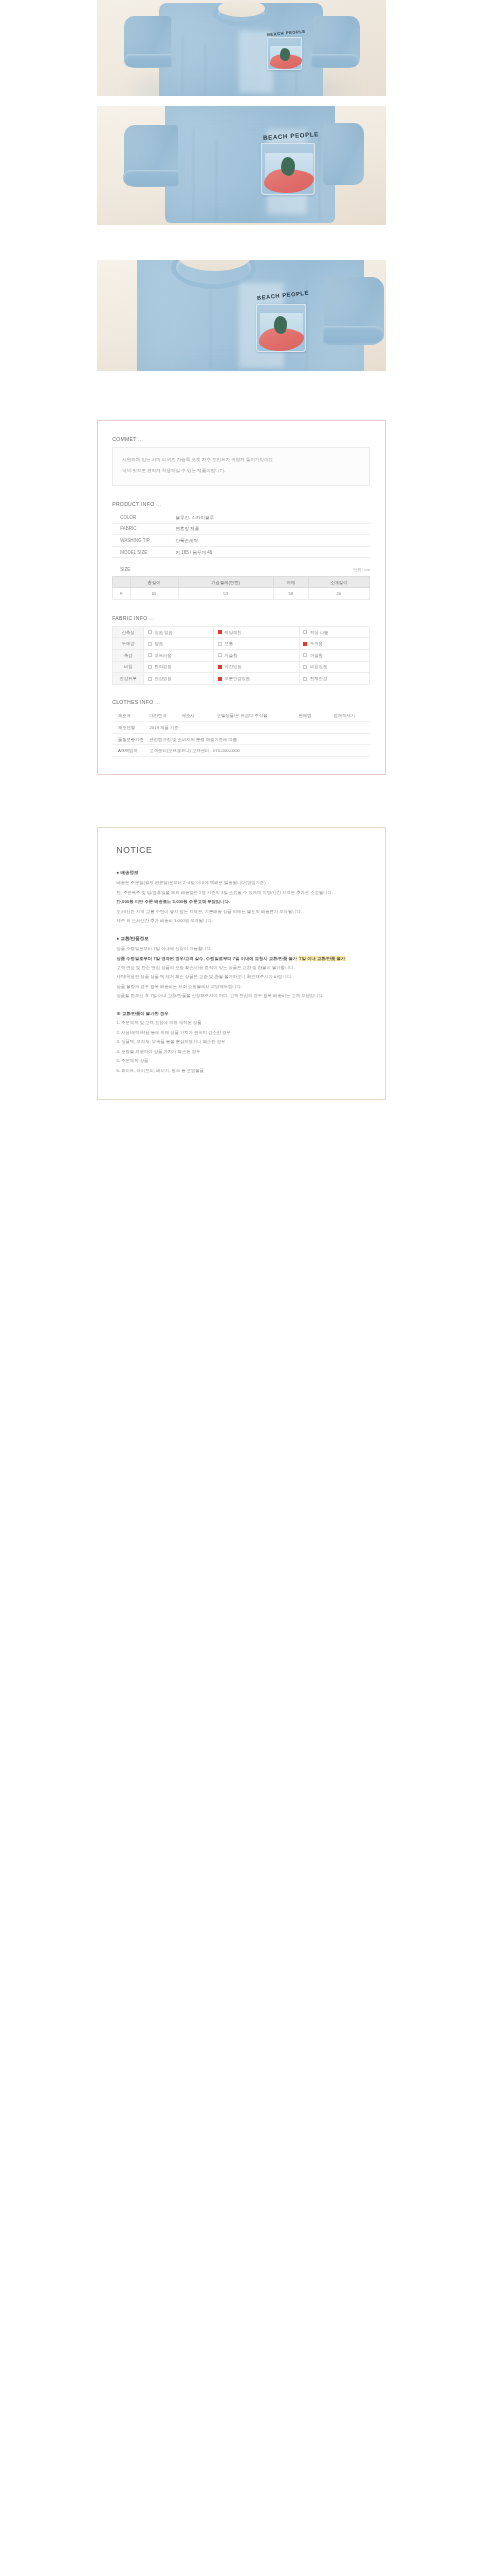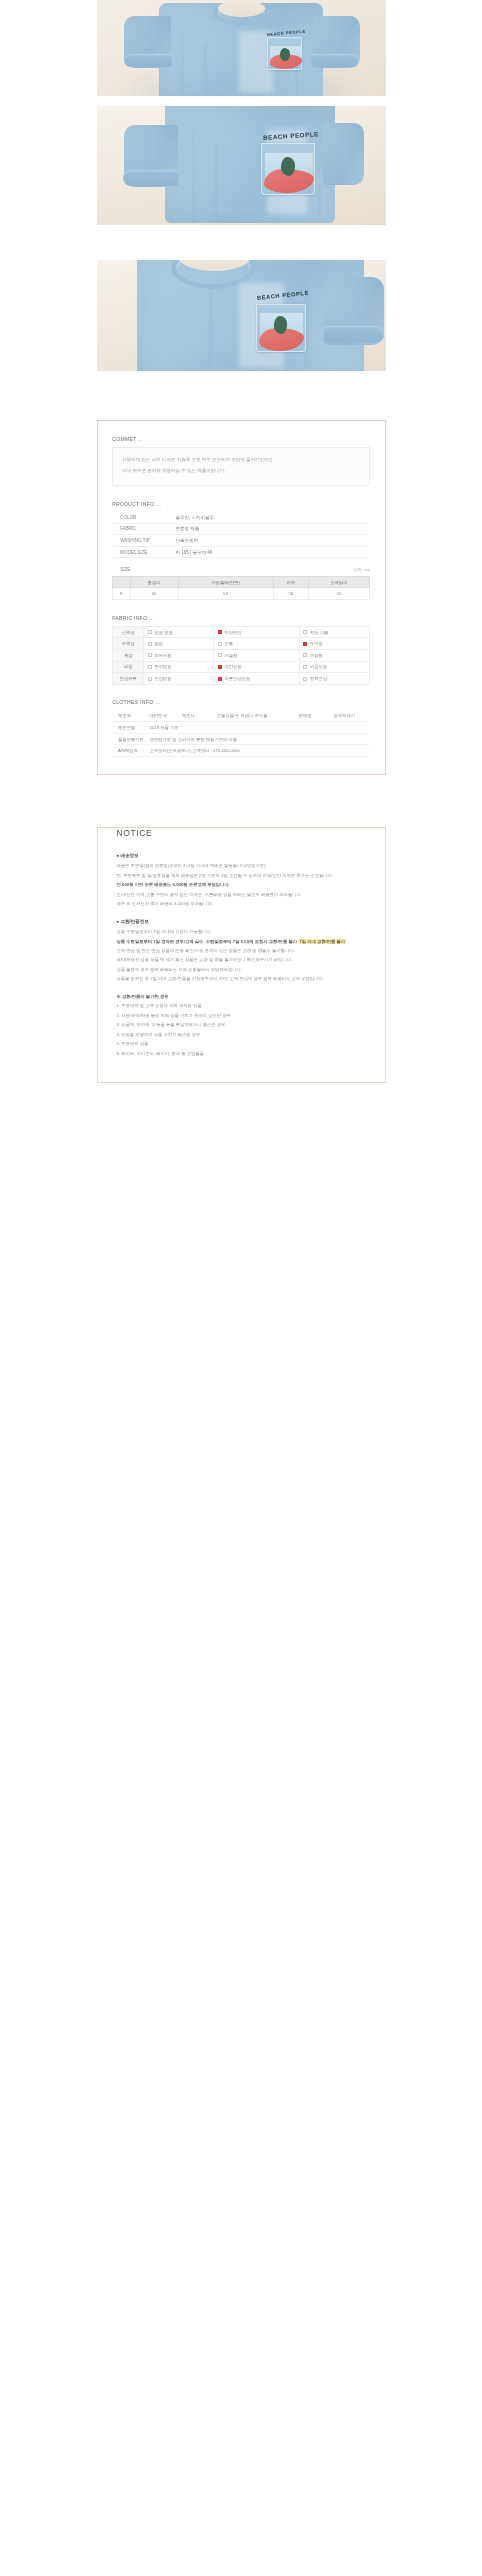--- a/index.html
+++ b/index.html
@@ -232,21 +232,21 @@
     padding-left: 5.7px;
   }
   table.clothes-table td.k2 { width: 35px; color: #7a7a7a; }
 
   
   .notice-card {
     width: 289px;
     margin: 0 auto;
     border: 0.6px solid #e5d8c4;
     background: #ffffff;
-    padding: 0 19px 23px 19px;
+    padding: 17px 19px 23px 19px;
   }
   .notice-head {
     font-size: 8.5px;
     color: #555555;
     letter-spacing: 0.6px;
     margin: 0 0 14.7px 0;
   }
   .notice-sub {
     font-size: 4.5px;
     color: #4a4a4a;

